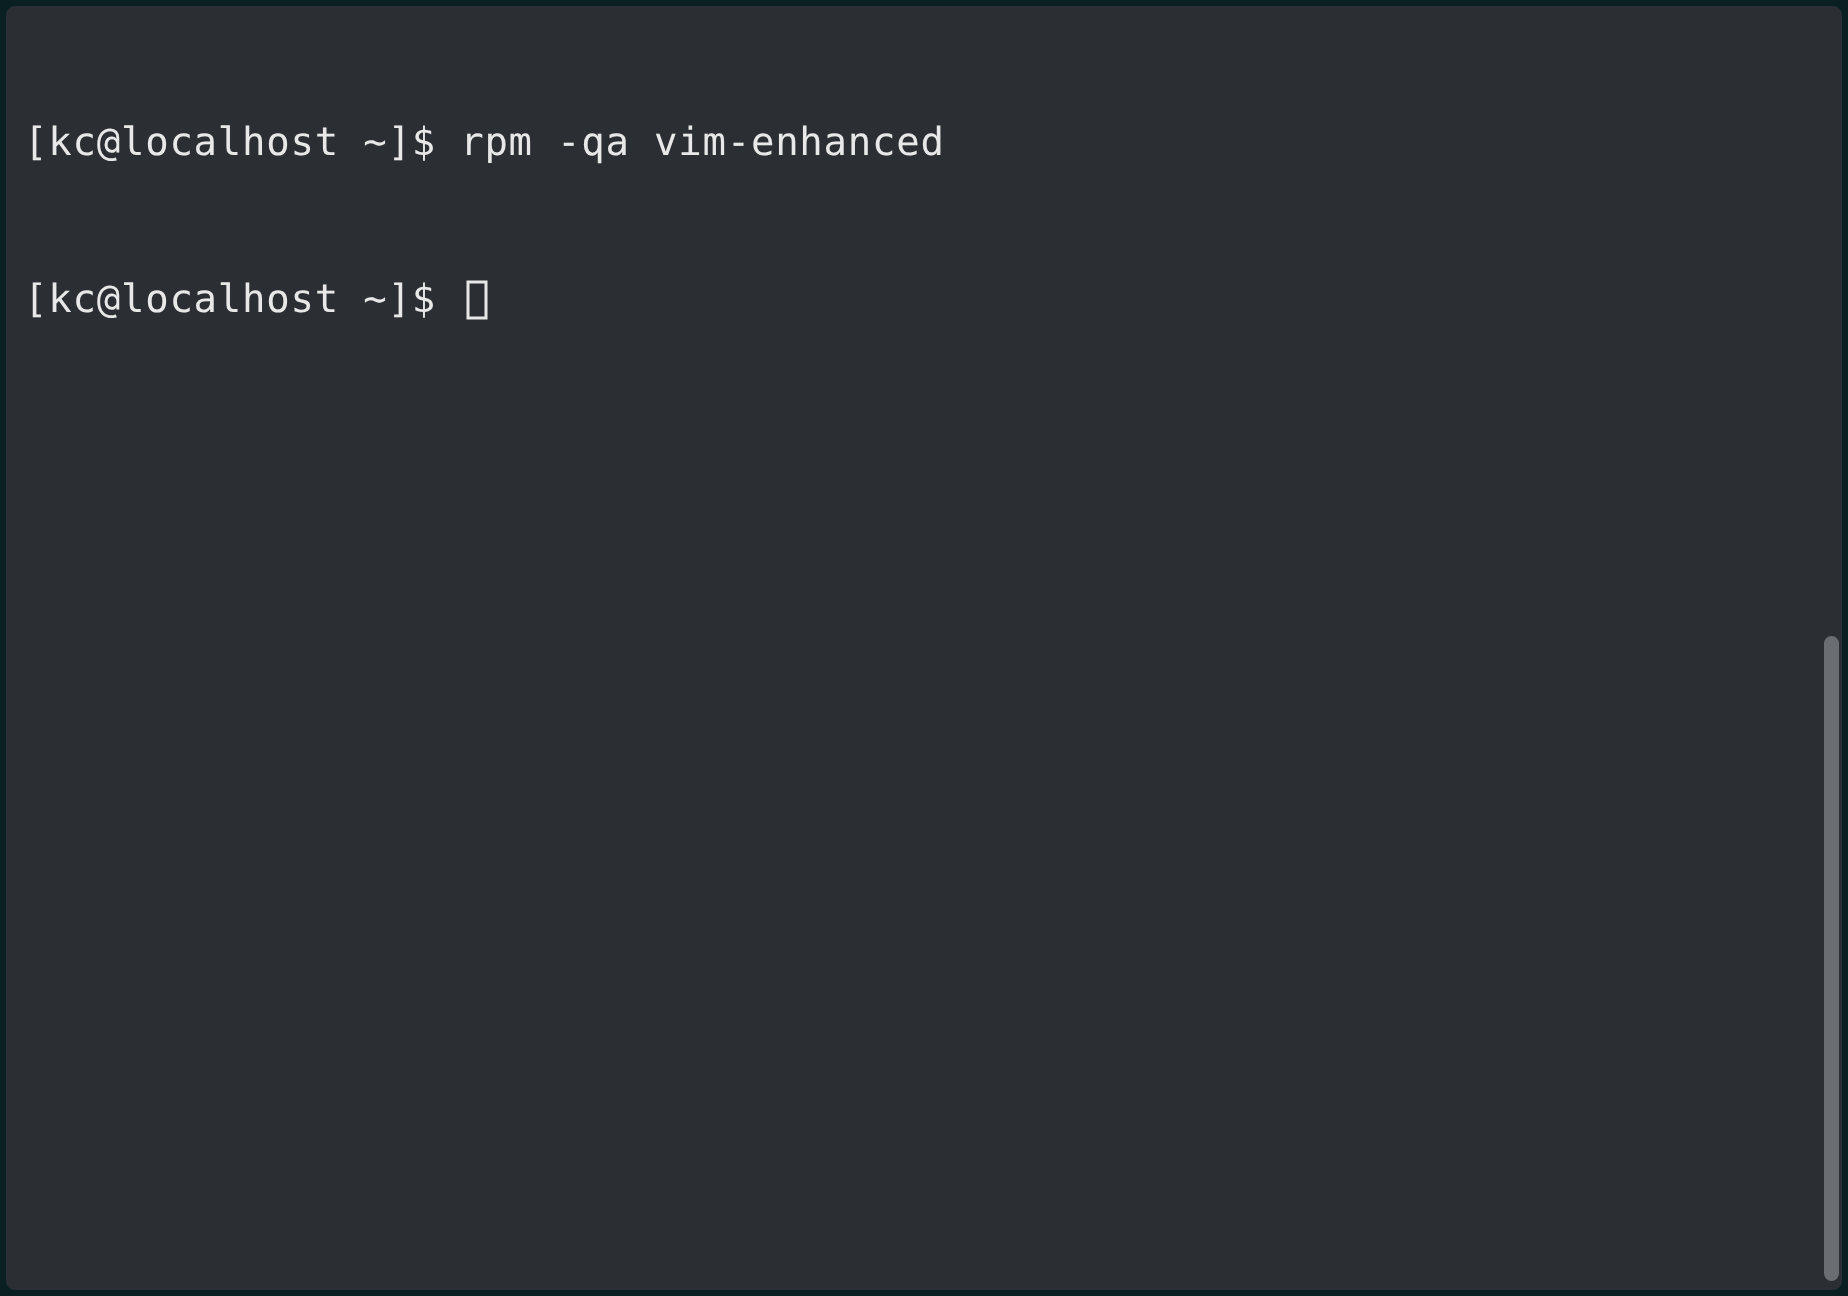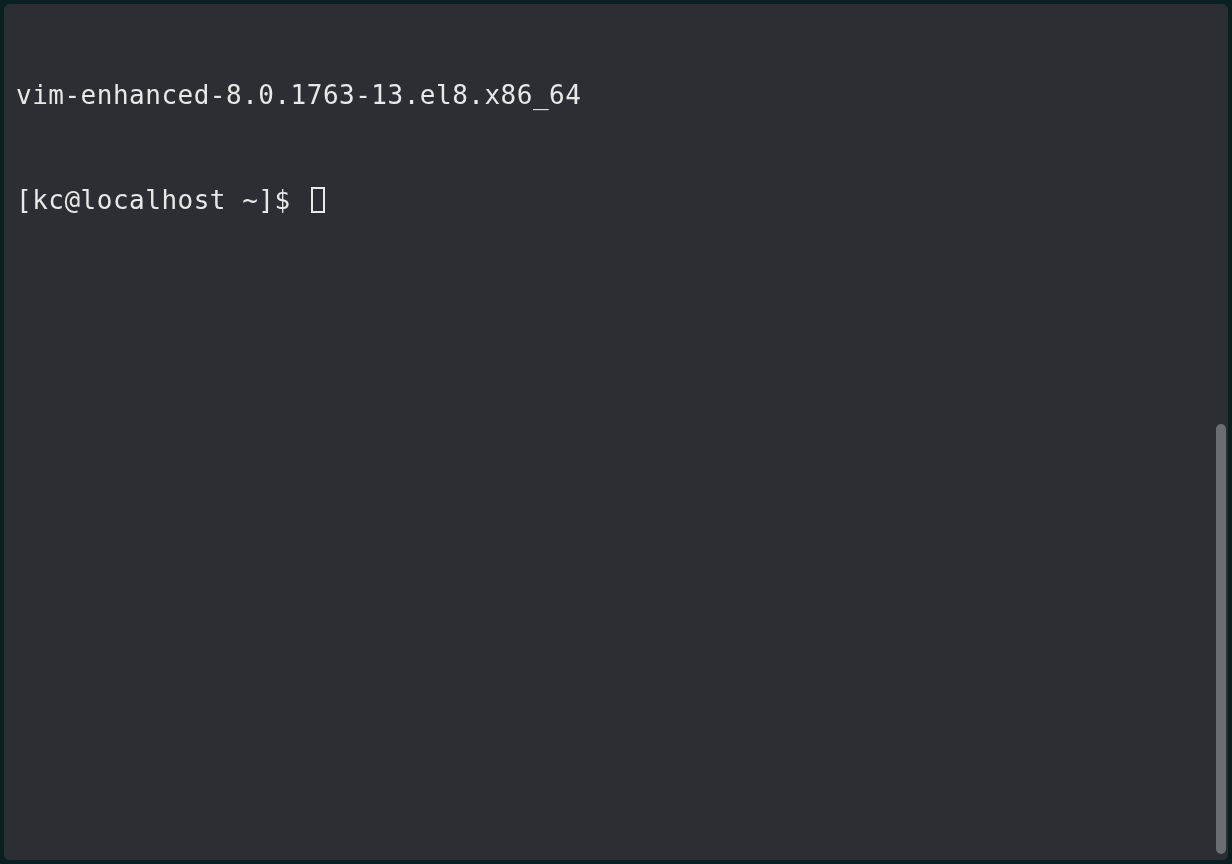--- a/index.html
+++ b/index.html
@@ -61,17 +61,17 @@
       height: 430px;
       background: #6a6e72;
       border-radius: 5px;
     }
   </style>
 </head>
 <body>
 
 <div class="terminal-window">
   <div class="terminal-content">
-    <div class="terminal-line"><span class="output-part">vim-enhanced-8.0.1763-13.el8.x86_64</span></div>
+    <div class="terminal-line"><span class="prompt-part">[kc@localhost ~]$ </span><span class="command-part">rpm -qa vim-enhanced</span></div>
     <div class="terminal-line"><span class="prompt-part">[kc@localhost ~]$ </span><span class="cursor"></span></div>
   </div>
   <div class="scrollbar"></div>
 </div>
 
 </body></html>

